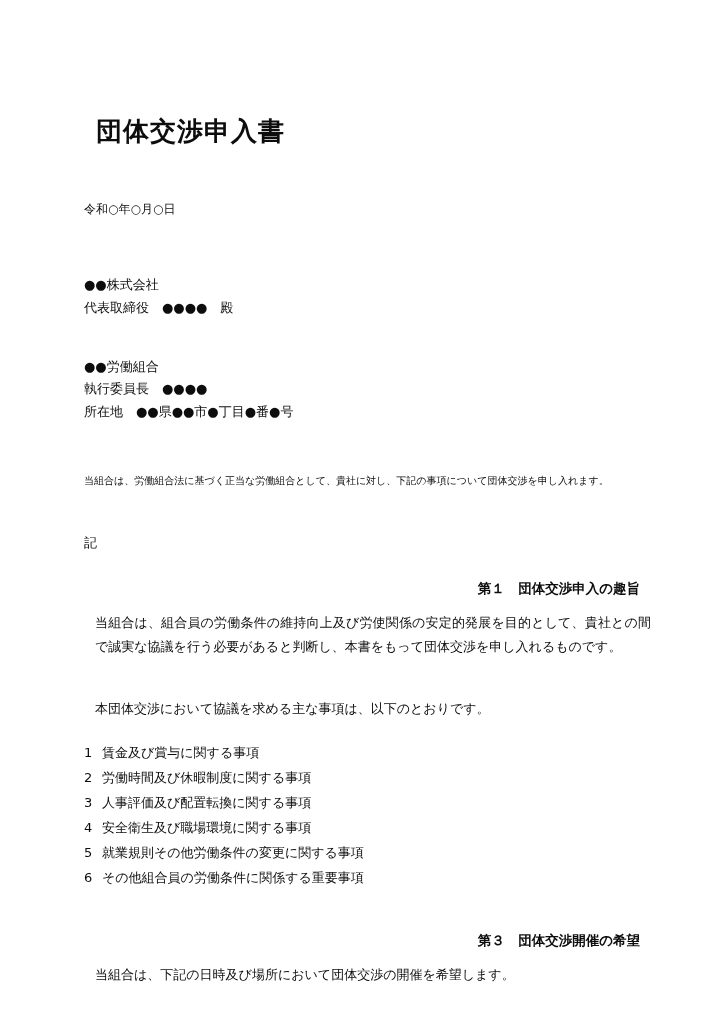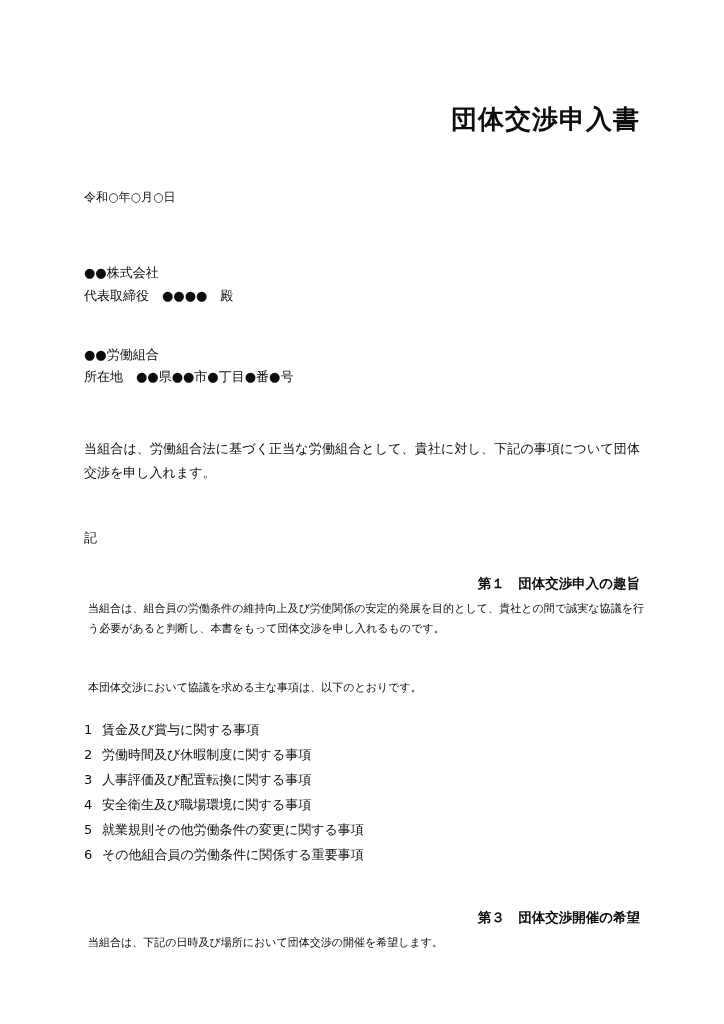--- a/index.html
+++ b/index.html
@@ -17,71 +17,71 @@
   .page {
     position: relative;
     width: 724px;
     height: 1024px;
     box-sizing: border-box;
     padding: 0 84px;
     background: #ffffff;
     overflow: hidden;
   }
   .doc-title {
-    text-align: right;
+    text-align: left;
     font-size: 26px;
     font-weight: bold;
     letter-spacing: 1px;
-    margin: 0;
+    margin: 12px;
     padding-top: 104px;
     line-height: 1.2;
   }
   .date-line {
     margin-top: 52px;
     font-size: 12px;
     line-height: 1.75;
   }
   .addressee-block {
     margin-top: 54px;
     font-size: 13px;
     line-height: 1.75;
   }
   .sender-block {
     margin-top: 36px;
     font-size: 13px;
     line-height: 1.75;
   }
   .intro-paragraph {
     margin-top: 48px;
-    font-size: 13px;
+    font-size: 10px;
     line-height: 1.85;
     text-align: justify;
     width: 556px;
   }
   .kiji-mark {
     margin-top: 42px;
     font-size: 13px;
     line-height: 1.75;
   }
   .section {
     margin-top: 22px;
   }
   .section-heading {
     font-size: 13.5px;
     font-weight: bold;
     line-height: 1.7;
     margin: 0 0 1px 0;
     text-align: right;
   }
   .section-body {
-    font-size: 11px;
+    font-size: 13px;
     line-height: 1.85;
     text-align: justify;
     width: 556px;
-    margin: 4px;
+    margin: 11px;
   }
   .num-list {
     list-style: none;
     margin: 20px 0 0 0;
     padding: 0;
   }
   .num-list li {
     font-size: 13px;
     line-height: 1.92;
     display: flex;
@@ -106,20 +106,21 @@
 
   <div class="date-line">令和○年○月○日</div>
 
   <div class="addressee-block">
     <div>●●株式会社</div>
     <div>代表取締役　●●●●　殿</div>
   </div>
 
   <div class="sender-block">
     <div>●●労働組合</div>
+    <div>執行委員長　●●●●</div>
     <div>所在地　●●県●●市●丁目●番●号</div>
   </div>
 
   <p class="intro-paragraph">当組合は、労働組合法に基づく正当な労働組合として、貴社に対し、下記の事項について団体交渉を申し入れます。</p>
 
   <div class="kiji-mark">記</div>
 
   <div class="section">
     <h2 class="section-heading">第１　団体交渉申入の趣旨</h2>
     <p class="section-body">当組合は、組合員の労働条件の維持向上及び労使関係の安定的発展を目的として、貴社との間で誠実な協議を行う必要があると判断し、本書をもって団体交渉を申し入れるものです。</p>

